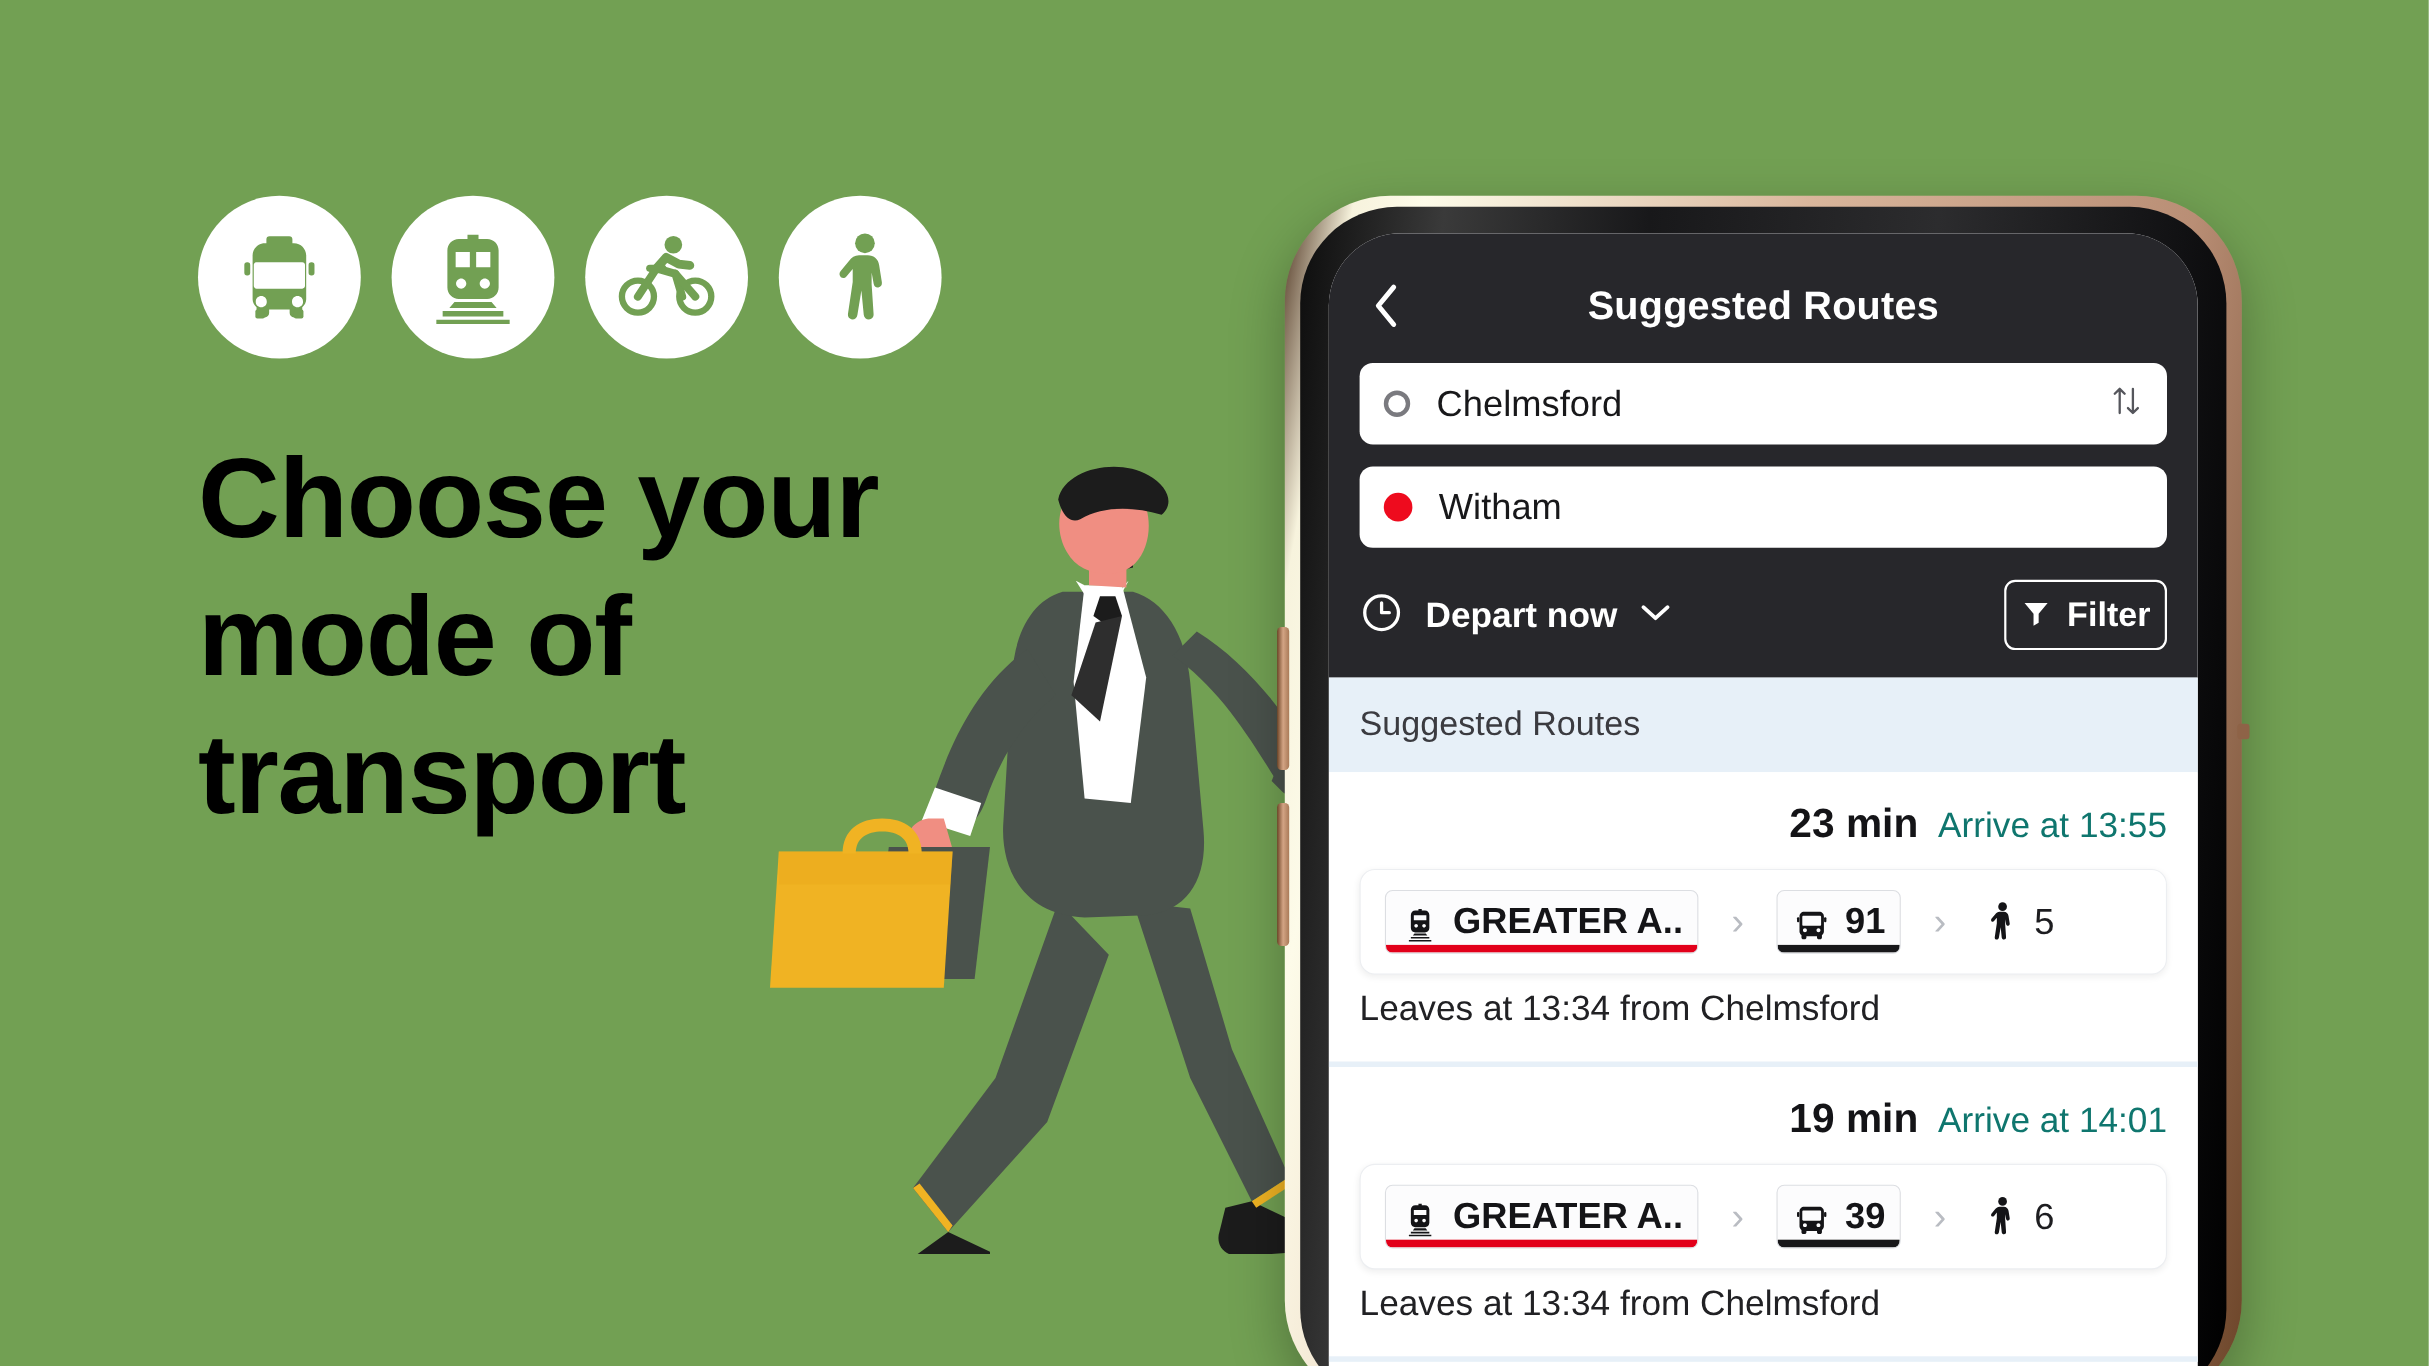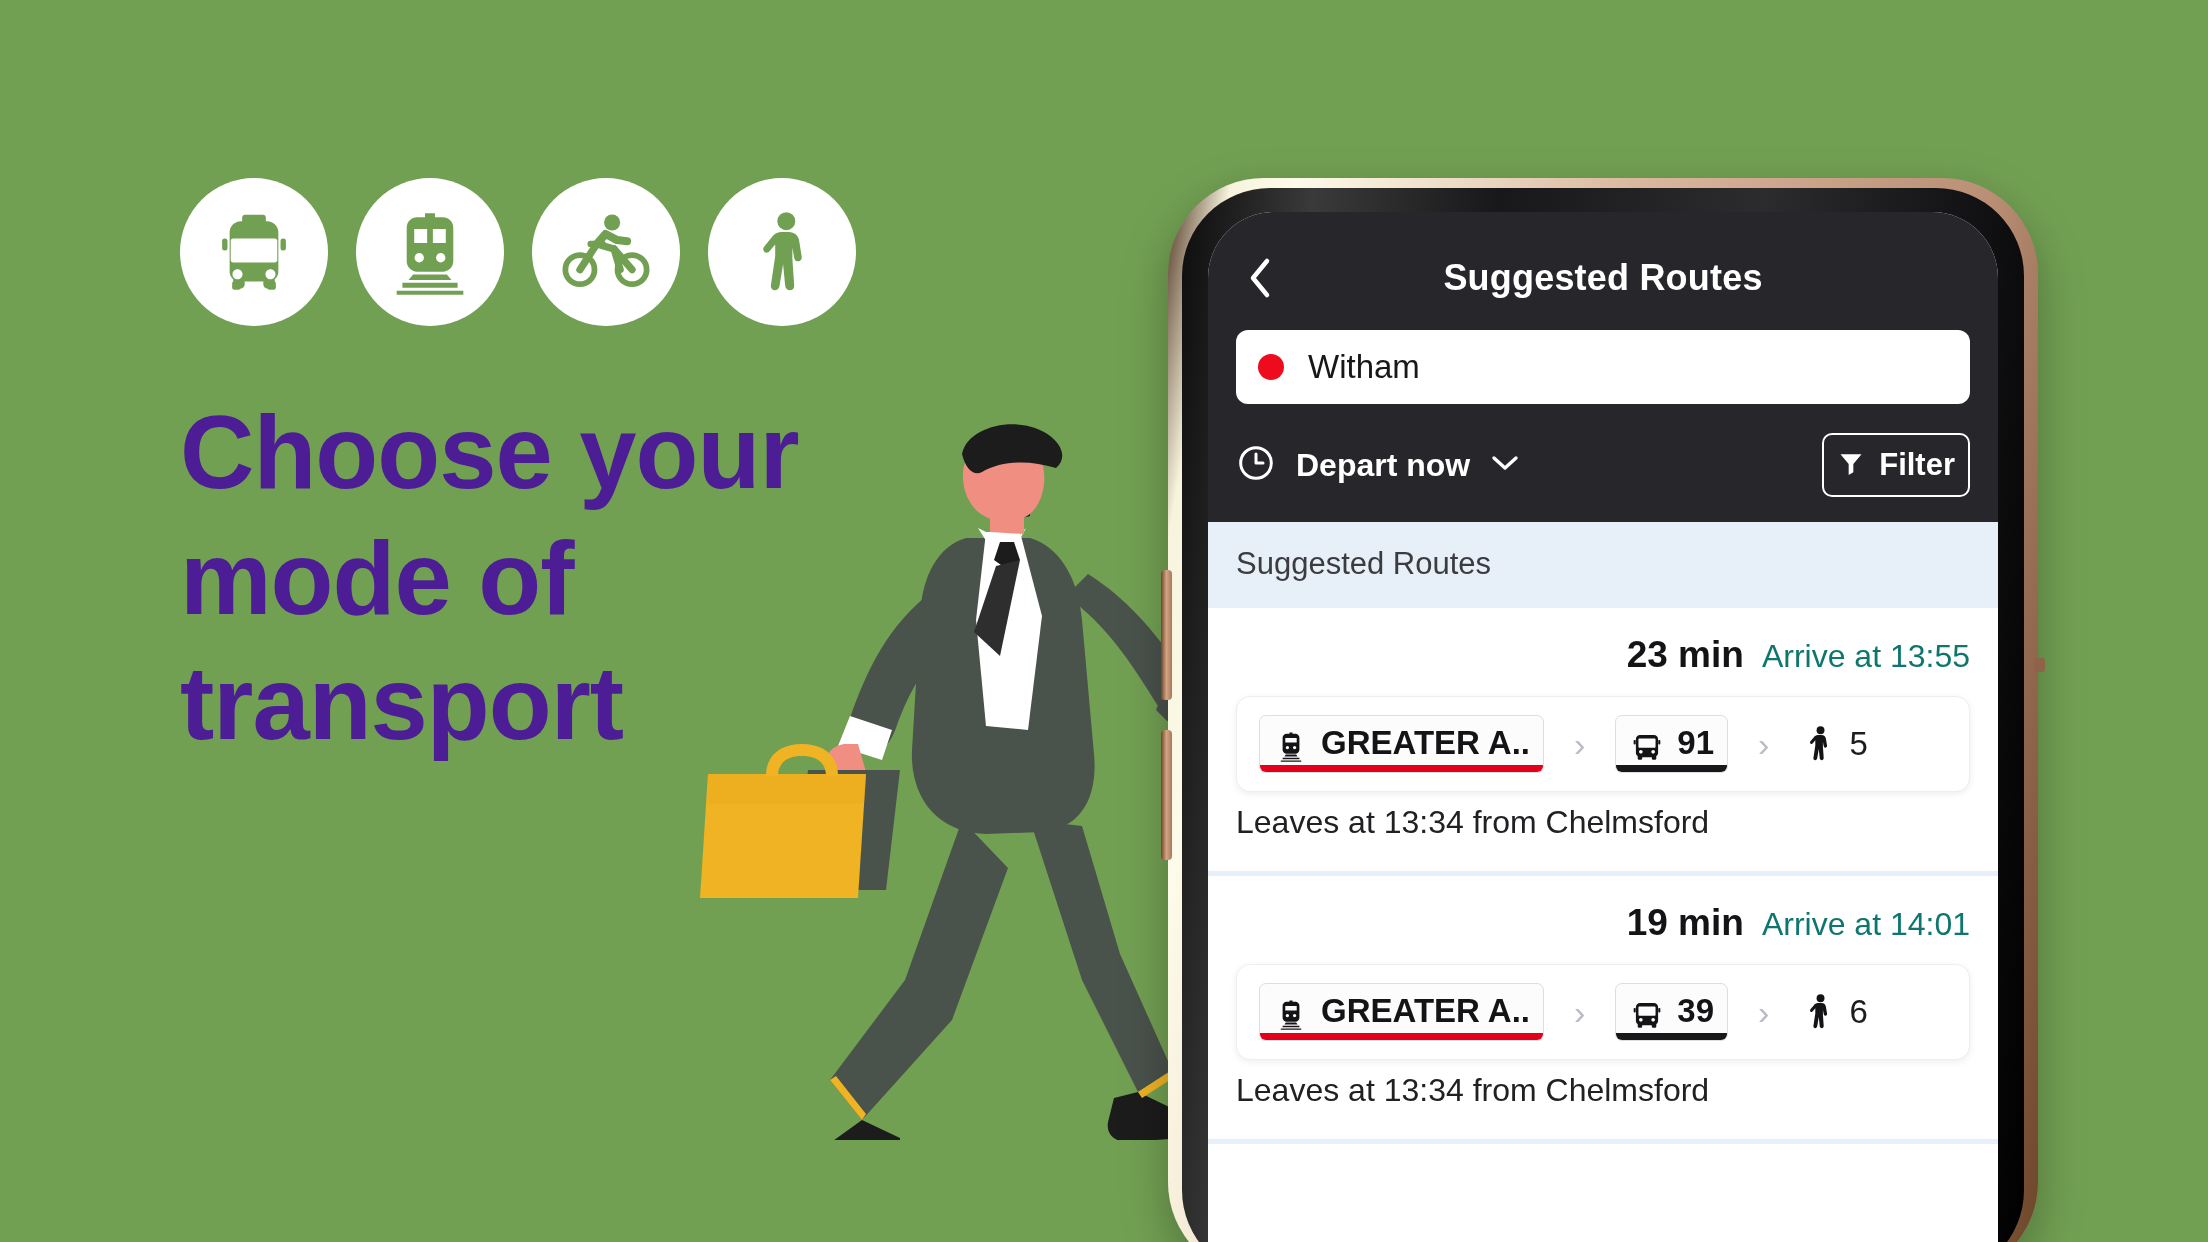--- a/index.html
+++ b/index.html
@@ -23,21 +23,21 @@
   .mode-circle {
     width:148px; height:148px; border-radius:50%;
     background:#ffffff;
     display:flex; align-items:center; justify-content:center;
   }
   .mode-circle svg { display:block; }
 
   .headline {
     position:absolute; left:180px; top:390px;
     width:700px;
-    color:#4c1d95;
+    color:#000000;
     font-size:103px;
     line-height:1.22;
     font-weight:bold;
     letter-spacing:-1px;
   }
 
   
   .biz {
     position:absolute;
     left:690px; top:420px;
@@ -326,20 +326,30 @@
 
         <div class="nav-row">
           <span class="back-icon">
             <svg width="30" height="44" viewBox="0 0 30 44" fill="none" stroke="#ffffff" stroke-width="4.5" stroke-linecap="round" stroke-linejoin="round">
               <path d="M22 5 L8 22 L22 39"></path>
             </svg>
           </span>
           <span class="nav-title">Suggested Routes</span>
         </div>
 
+        <div class="field">
+          <span class="dot-ring"></span>
+          <span class="field-text" title="Enter origin">Chelmsford</span>
+          <span class="swap-icon">
+            <svg width="30" height="32" viewBox="0 0 30 32" fill="none" stroke="#55565c" stroke-width="2.1" stroke-linecap="round" stroke-linejoin="round">
+              <path d="M9 27 V5 M4.5 9.5 L9 5 L13.5 9.5"></path>
+              <path d="M21 5 V27 M16.5 22.5 L21 27 L25.5 22.5"></path>
+            </svg>
+          </span>
+        </div>
 
         <div class="field">
           <span class="dot-solid"></span>
           <span class="field-text" title="Enter destination">Witham</span>
         </div>
 
         <div class="ctl-row">
           <div class="depart">
             <span>
               <svg width="40" height="40" viewBox="0 0 24 24" fill="none" stroke="#ffffff" stroke-width="1.8">

